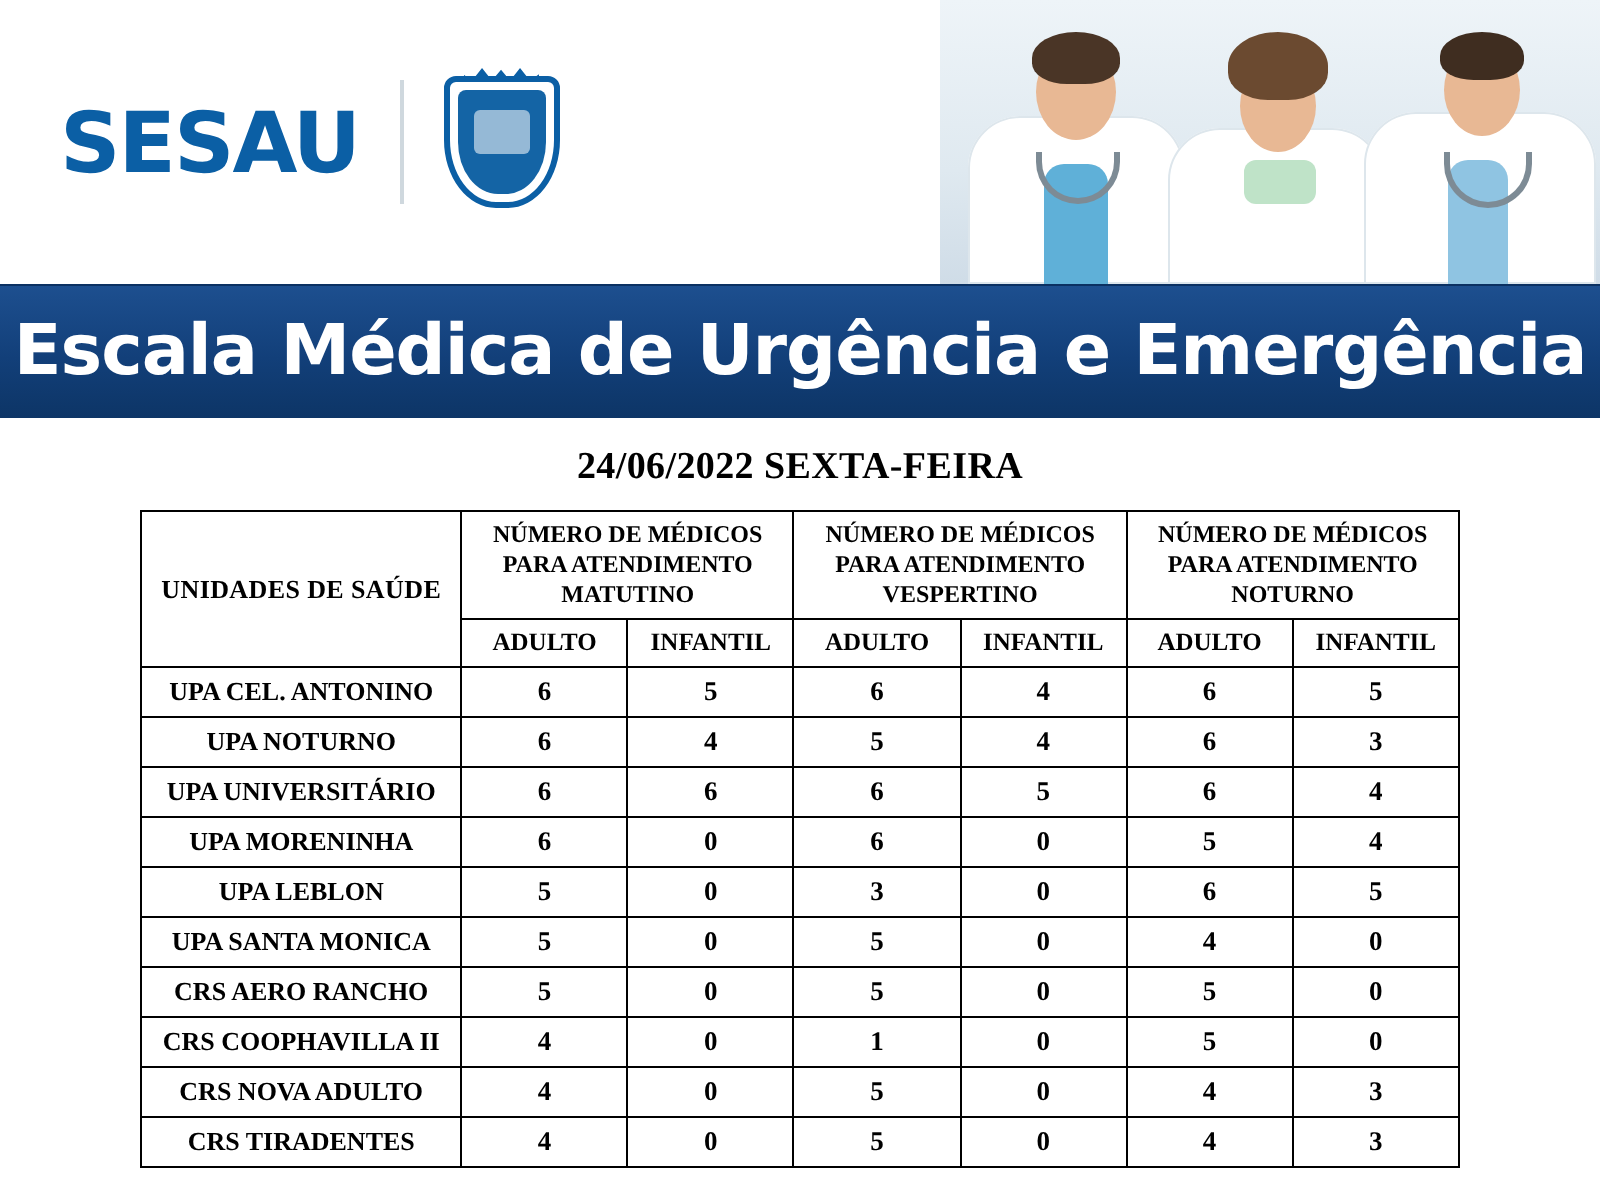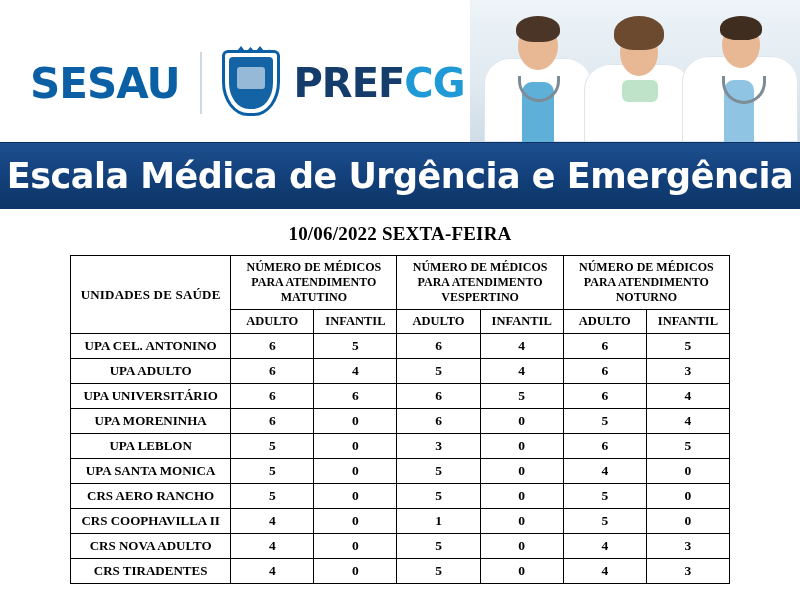--- a/index.html
+++ b/index.html
@@ -25,21 +25,21 @@
     position: relative;
     width: 800px;
     height: 142px;
     background: #ffffff;
     overflow: hidden;
     border-bottom: 0;
   }
   .header-logos {
     position: absolute;
     left: 0;
-    top: 12px;
+    top: 0;
     width: 480px;
     height: 142px;
     display: flex;
     align-items: center;
     padding-left: 30px;
   }
   .sesau {
     font-family: "DejaVu Sans", sans-serif;
     font-weight: bold;
     font-size: 42px;
@@ -242,23 +242,20 @@
       <div class="sesau">SESAU</div>
 
       <div class="logo-divider"></div>
 
       <div class="brasao">
         <div class="crown"></div>
         <div class="shield"></div>
         <div class="shield-inner"></div>
       </div>
 
-      <div class="prefcg">
-        <span class="pref">PREF</span><span class="cg">CG</span>
-      </div>
     </div>
 
     <div class="doctors">
       <div class="bg"></div>
 
       <div class="doc" style="left:8px; width:120px; height:142px;">
         <div class="body" style="left:6px; width:108px; height:84px;"></div>
         <div class="scrub" style="left:44px; bottom:0; width:32px; height:60px; border-radius:10px 10px 0 0;"></div>
         <div class="head" style="left:40px; bottom:72px; width:40px; height:48px;"></div>
         <div class="hair" style="left:38px; bottom:100px; width:44px; height:26px;"></div>
@@ -279,21 +276,21 @@
         <div class="hair" style="left:42px; bottom:102px; width:42px; height:24px; background:#3f2d20;"></div>
         <div class="stetho" style="left:44px; bottom:38px; width:44px; height:28px;"></div>
       </div>
     </div>
   </div>
 
   <div class="title-bar">
     <h1>Escala Médica de Urgência e Emergência</h1>
   </div>
 
-  <div class="date-line">10/06/2022 SEXTA-FEIRA</div>
+  <div class="date-line">24/06/2022 SEXTA-FEIRA</div>
 
   <div class="table-wrap">
     <table>
       <colgroup>
         <col style="width:160px">
         <col class="c">
           <col class="c">
           <col class="c">
           <col class="c">
           <col class="c">
@@ -319,21 +316,21 @@
         <tr>
           <td class="unit">UPA CEL. ANTONINO</td>
           <td class="num">6</td>
           <td class="num">5</td>
           <td class="num">6</td>
           <td class="num">4</td>
           <td class="num">6</td>
           <td class="num">5</td>
         </tr>
         <tr>
-          <td class="unit">UPA ADULTO</td>
+          <td class="unit">UPA NOTURNO</td>
           <td class="num">6</td>
           <td class="num">4</td>
           <td class="num">5</td>
           <td class="num">4</td>
           <td class="num">6</td>
           <td class="num">3</td>
         </tr>
         <tr>
           <td class="unit">UPA UNIVERSITÁRIO</td>
           <td class="num">6</td>

